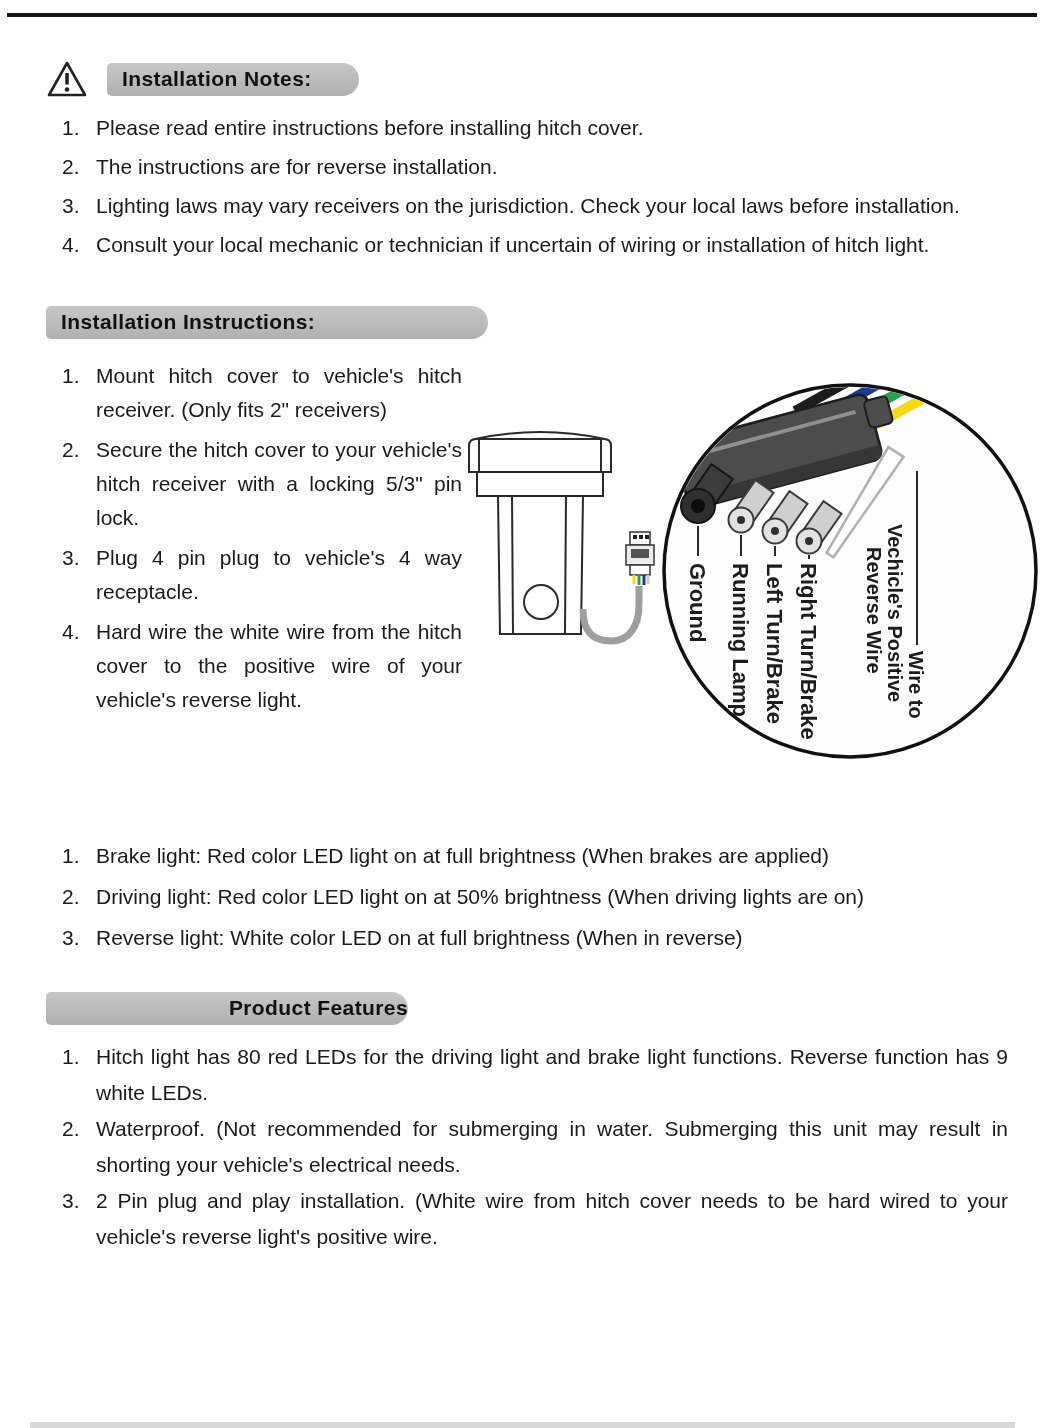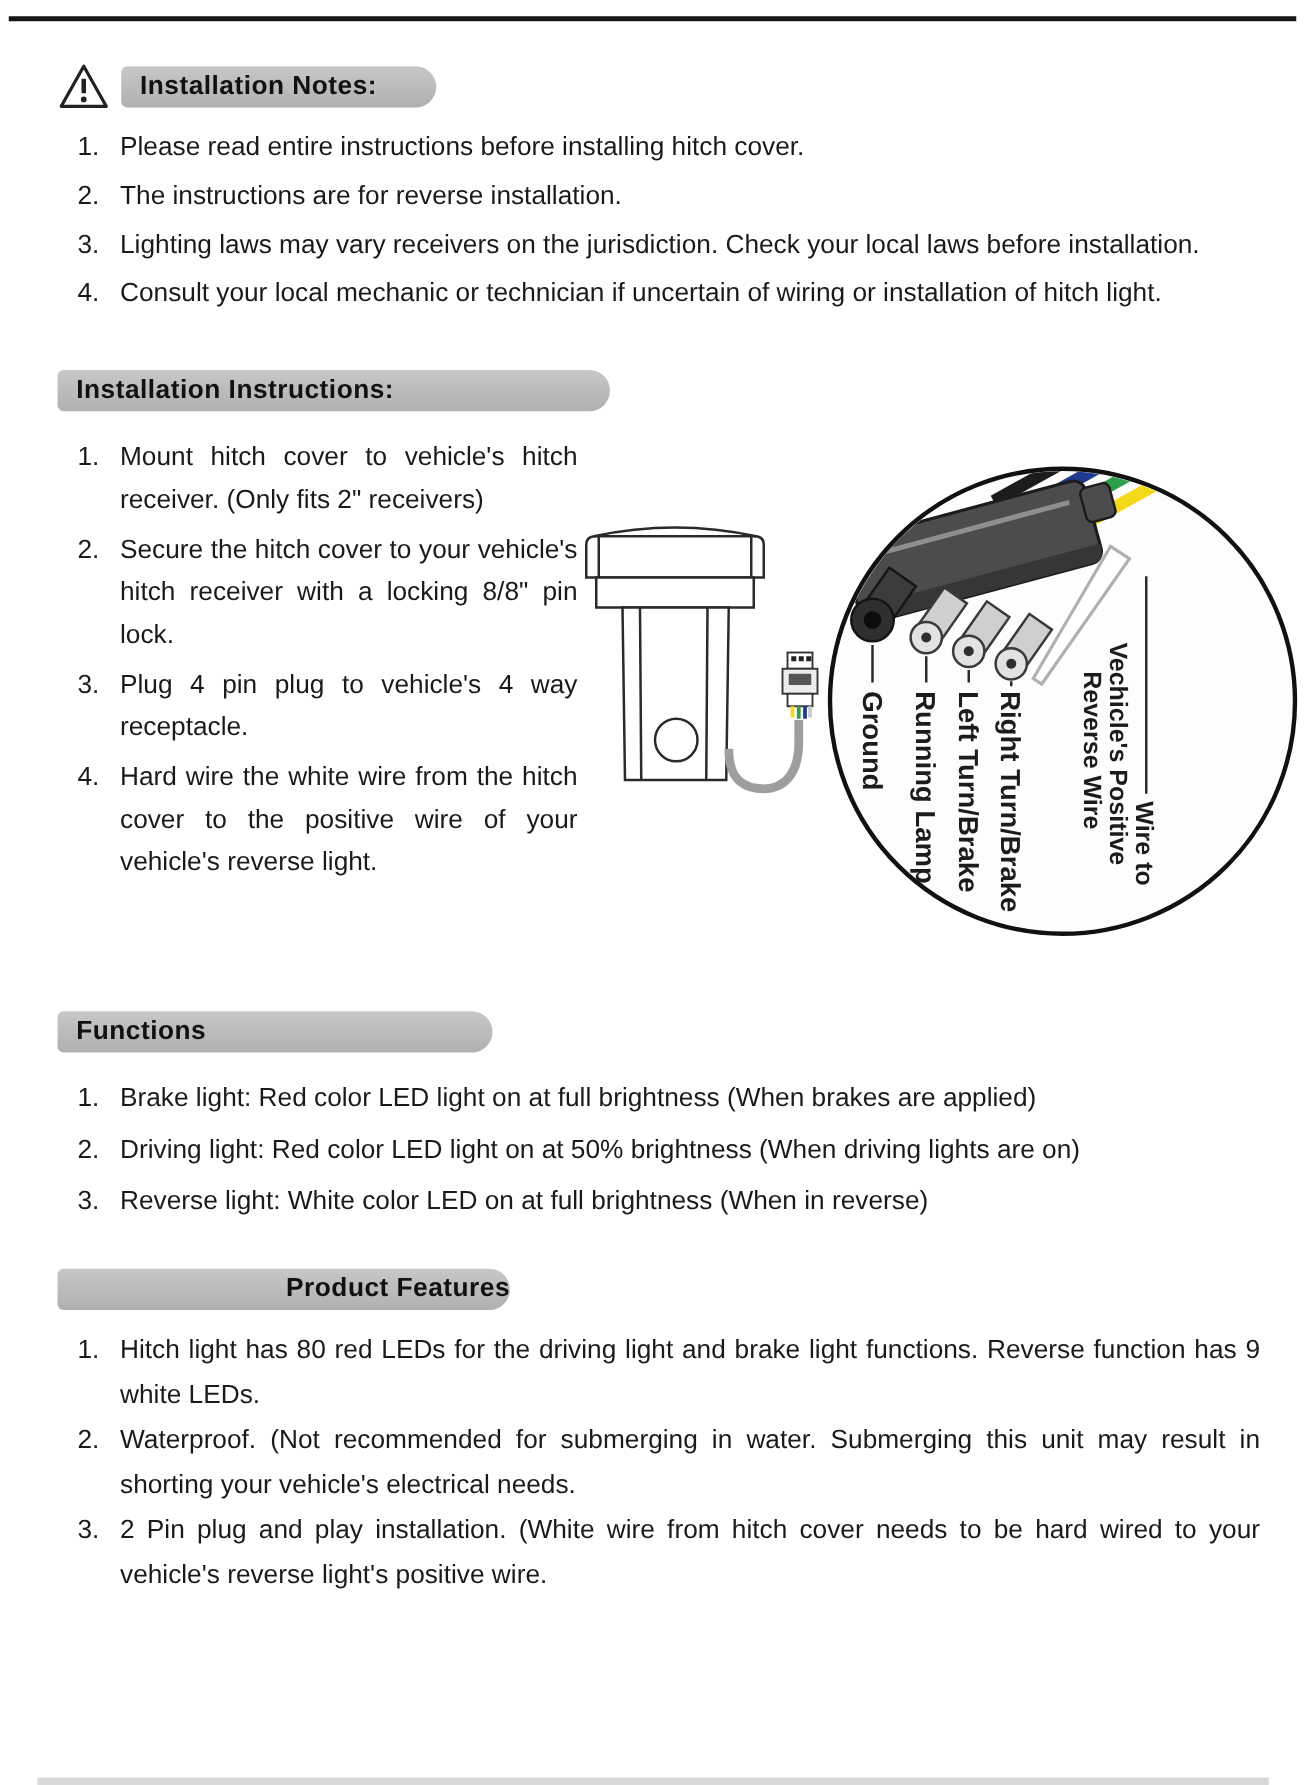--- a/index.html
+++ b/index.html
@@ -27,21 +27,21 @@
     font-weight:bold; font-size:21px; color:#111;
     padding:4px 0 5px 15px;
     letter-spacing:0.4px;
     white-space:nowrap;
   }
   .pill-notes { width:252px; }
   .pill-instr { width:442px; }
   .pill-func  { width:348px; }
   .pill-feat  { width:362px; }
 
-  .head-notes { margin-top:32px; }
+  .head-notes { margin-top:42px;gap:10px; }
   .head-instr { margin-top:44px; }
   .head-func  { margin-top:0; }
   .head-feat  { margin-top:34px;text-align:right; }
 
   .list { margin-left:62px; font-size:21px; }
   .list .li { display:flex; }
   .list .num { width:34px; flex-shrink:0; }
   .list .txt { flex:1; text-align:justify; }
 
   .notes-list { margin-top:12px; width:946px; }
@@ -104,21 +104,21 @@
   </div>
 
   <div class="instr-body">
     <div class="list instr-list">
         <div class="li">
           <span class="num">1.</span>
           <span class="txt">Mount hitch cover to vehicle's hitch receiver. (Only fits 2" receivers)</span>
         </div>
         <div class="li">
           <span class="num">2.</span>
-          <span class="txt">Secure the hitch cover to your vehicle's hitch receiver with a locking 8/8" pin lock.</span>
+          <span class="txt">Secure the hitch cover to your vehicle's hitch receiver with a locking 5/3" pin lock.</span>
         </div>
         <div class="li">
           <span class="num">3.</span>
           <span class="txt">Plug 4 pin plug to vehicle's 4 way receptacle.</span>
         </div>
         <div class="li">
           <span class="num">4.</span>
           <span class="txt">Hard wire the white wire from the hitch cover to the positive wire of your vehicle's reverse light.</span>
         </div>
       </div>
@@ -225,23 +225,20 @@
 
         <g fill="#1c1c1c" font-weight="bold" font-size="20">
           <text transform="rotate(90 454 292)" x="454" y="292">Wire to</text>
           <text transform="rotate(90 433 165)" x="433" y="165">Vechicle's Positive</text>
           <text transform="rotate(90 412 188)" x="412" y="188">Reverse Wire</text>
         </g>
       </svg>
     </div>
   </div>
 
-  <div class="sec-head head-func">
-    <div class="pill pill-func">Functions</div>
-  </div>
   <div class="list func-list">
       <div class="li">
         <span class="num">1.</span>
         <span class="txt">Brake light: Red color LED light on at full brightness (When brakes are applied)</span>
       </div>
       <div class="li">
         <span class="num">2.</span>
         <span class="txt">Driving light: Red color LED light on at 50% brightness (When driving lights are on)</span>
       </div>
       <div class="li">

